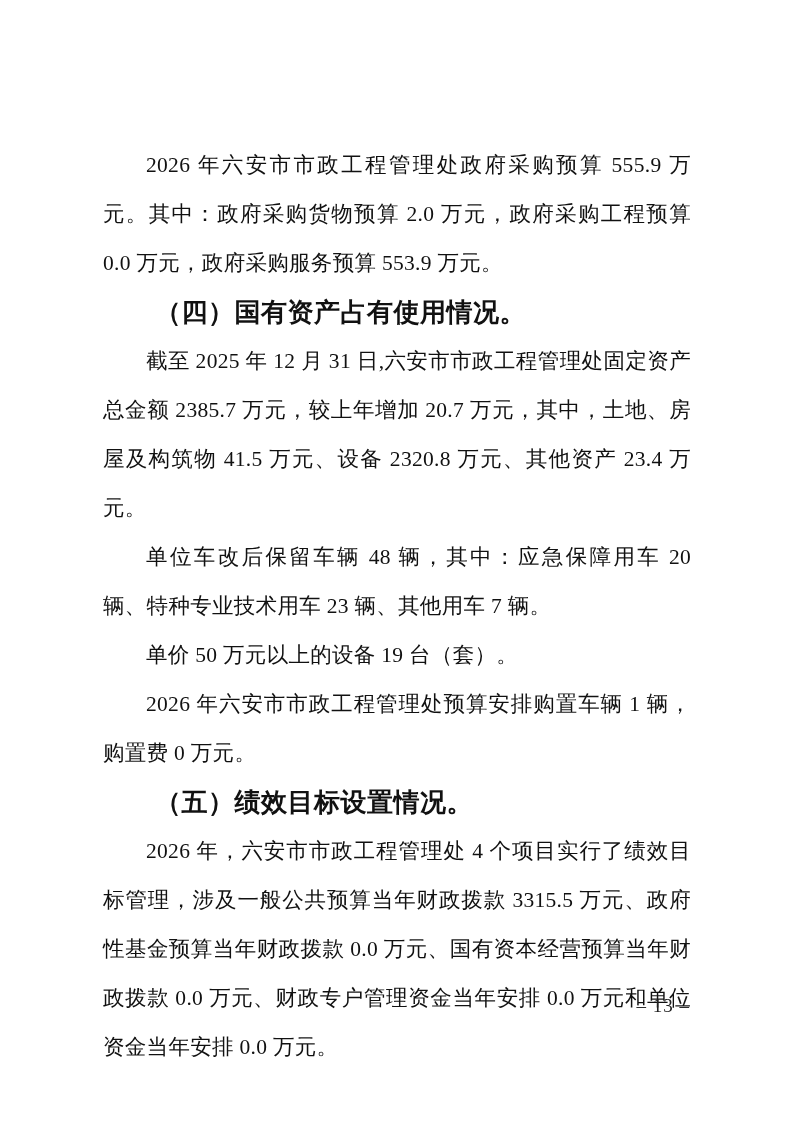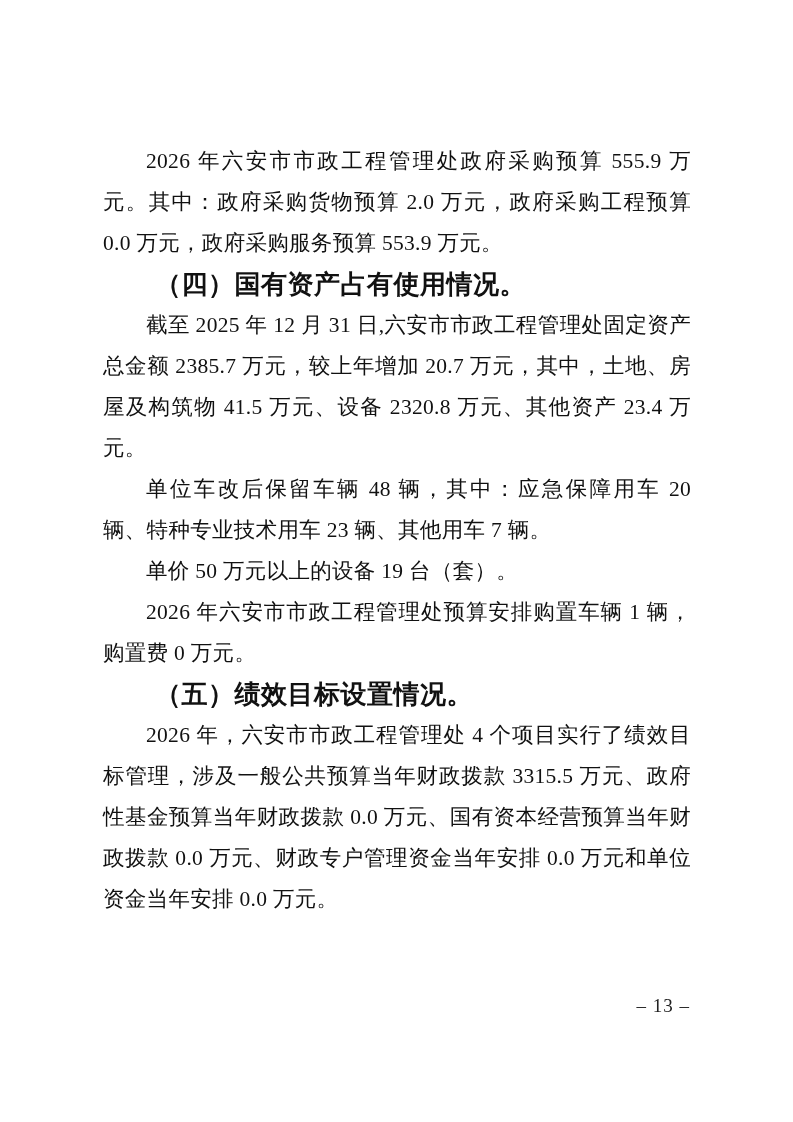--- a/index.html
+++ b/index.html
@@ -15,21 +15,21 @@
     overflow: hidden;
     font-family: "Liberation Serif", "DejaVu Serif", serif;
     color: #111111;
   }
   .content {
     position: absolute;
     left: 103px;
     top: 141px;
     width: 588px;
     font-size: 21.5px;
-    line-height: 41px;
+    line-height: 49px;
     text-align: justify;
     letter-spacing: 0.3px;
   }
   .content p {
     margin: 0;
     padding: 0;
     text-indent: 2em;
   }
   .content p.heading {
     font-weight: bold;

